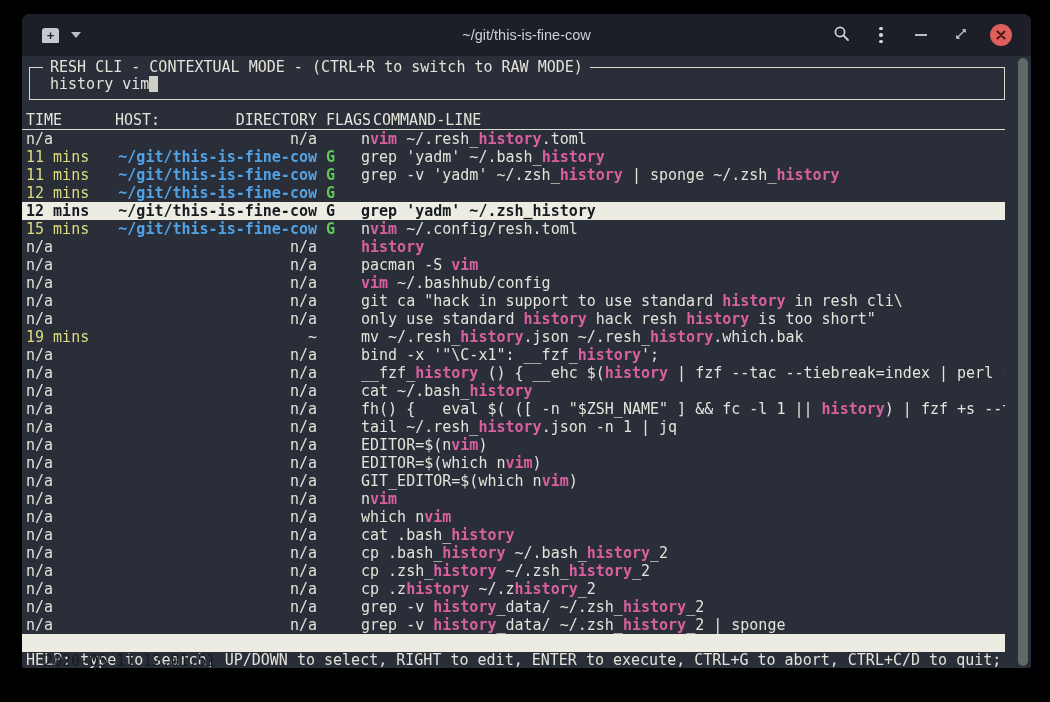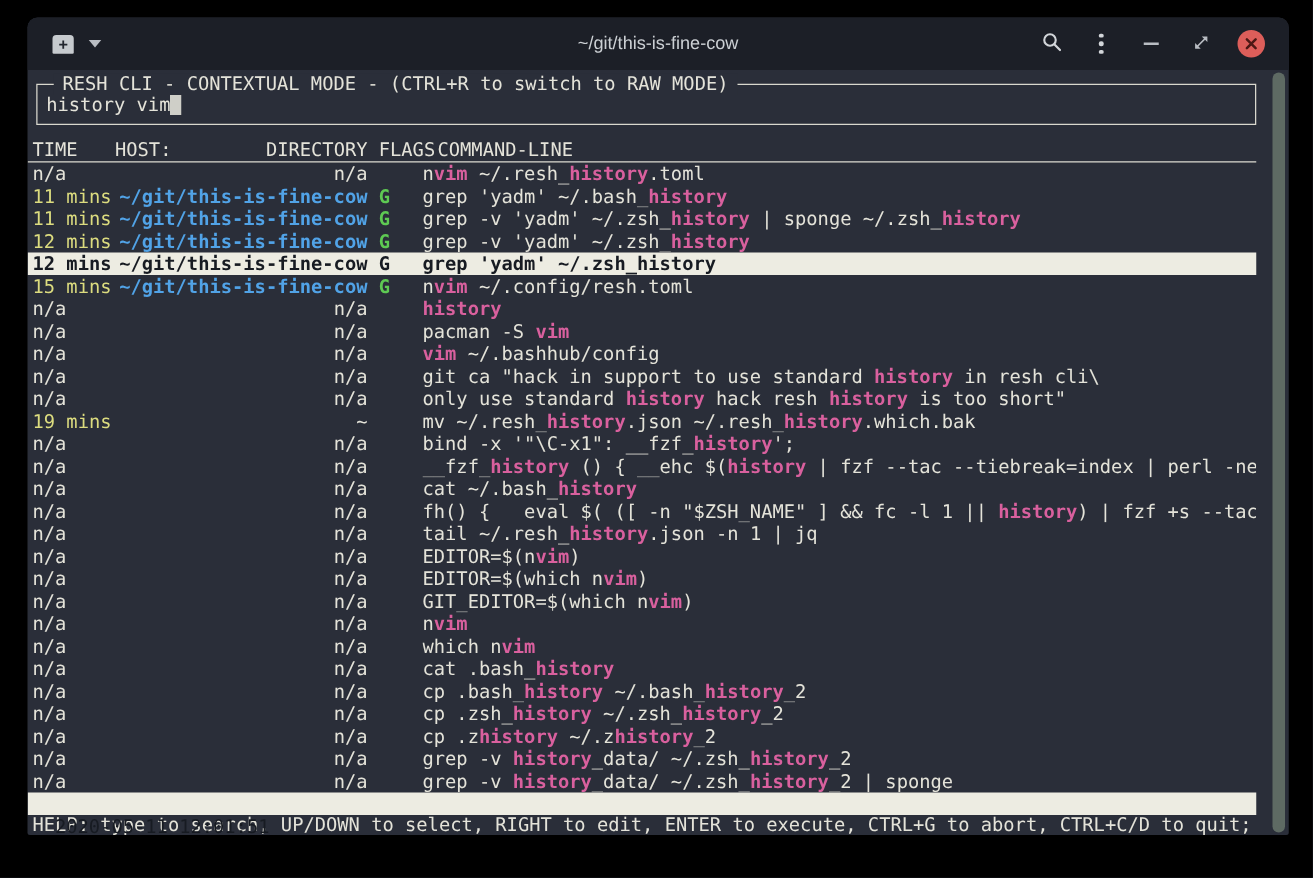--- a/index.html
+++ b/index.html
@@ -31,29 +31,29 @@
   .kebab{display:flex;flex-direction:column;gap:3px;align-items:center}
   .kebab i{width:3.5px;height:3.5px;border-radius:50%;background:#d2d5d9}
   .min-glyph{width:12px;height:2px;background:#b9bdc3}
   .close-circle{width:22px;height:22px;border-radius:50%;background:var(--close-red);
     display:flex;align-items:center;justify-content:center}
 
   
   .terminal{position:relative;height:612px;overflow:hidden}
 
   .searchbox{position:relative;margin:11px 26px 0 7px;height:33px;border:1px solid #d9d8ce;
-    display:flex;align-items:center;padding-left:7px;white-space:pre}
+    display:flex;align-items:center;padding-left:20px;white-space:pre}
   .searchbox-legend{position:absolute;top:-9px;left:13px;background:var(--terminal-bg);padding:0 7px;line-height:17px}
   .cursor{display:inline-block;width:9px;height:16px;background:#cfcfc8;vertical-align:-3px}
 
   .table-area{margin-top:12px}
   .row{display:flex;width:983px;height:18px;line-height:18px;padding-left:4px;white-space:pre;overflow:hidden}
   .c-time{flex:none;width:66px;text-align:left;color:var(--time-yellow)}
   .c-time.is-na{color:var(--text)}
-  .c-dir{flex:none;width:202px;margin-left:0;text-align:right}
+  .c-dir{flex:none;width:202px;margin-left:23px;text-align:right}
   .c-dir.is-path{color:var(--dir-blue);font-weight:bold}
   .c-flag{flex:none;width:9px;margin-left:9px;color:var(--flag-green);font-weight:bold}
   .c-cmd{flex:1;margin-left:26px;overflow:hidden}
   .m{color:var(--match-pink);font-weight:bold}
 
   .header{border-bottom:1px solid #dddcd2;height:18px;line-height:17px}
   .hdr-dir{display:flex;justify-content:space-between;text-align:left;color:var(--text);font-weight:normal}
   .c-flaghdr{flex:none;width:47px;margin-left:9px}
   .c-cmdhdr{flex:none}
 
@@ -132,21 +132,21 @@
       <div class="row header">
         <span class="c-time" style="color:var(--text)">TIME</span>
         <span class="c-dir hdr-dir"><span>HOST:</span><span>DIRECTORY</span></span>
         <span class="c-flaghdr">FLAGS</span>
         <span class="c-cmdhdr">COMMAND-LINE</span>
       </div>
       <div id="rows">
           <div class="row"><span class="c-time is-na">n/a</span><span class="c-dir">n/a</span><span class="c-flag"></span><span class="c-cmd"><span>n</span><span class="m">vim</span><span> ~/.resh_</span><span class="m">history</span><span>.toml</span></span></div>
           <div class="row"><span class="c-time">11 mins</span><span class="c-dir is-path">~/git/this-is-fine-cow</span><span class="c-flag">G</span><span class="c-cmd"><span>grep 'yadm' ~/.bash_</span><span class="m">history</span></span></div>
           <div class="row"><span class="c-time">11 mins</span><span class="c-dir is-path">~/git/this-is-fine-cow</span><span class="c-flag">G</span><span class="c-cmd"><span>grep -v 'yadm' ~/.zsh_</span><span class="m">history</span><span> | sponge ~/.zsh_</span><span class="m">history</span></span></div>
-          <div class="row"><span class="c-time">12 mins</span><span class="c-dir is-path">~/git/this-is-fine-cow</span><span class="c-flag">G</span><span class="c-cmd"><span>grep -v 'yadm' ~/.zsh_</span><span class="m">history</span></span></div>
+          <div class="row"><span class="c-time">12 mins</span><span class="c-dir is-path">~/git/this-is-fine-cow</span><span class="c-flag">G</span></div>
           <div class="row sel"><span class="c-time">12 mins</span><span class="c-dir is-path">~/git/this-is-fine-cow</span><span class="c-flag">G</span><span class="c-cmd"><span>grep 'yadm' ~/.zsh_</span><span class="m">history</span></span></div>
           <div class="row"><span class="c-time">15 mins</span><span class="c-dir is-path">~/git/this-is-fine-cow</span><span class="c-flag">G</span><span class="c-cmd"><span>n</span><span class="m">vim</span><span> ~/.config/resh.toml</span></span></div>
           <div class="row"><span class="c-time is-na">n/a</span><span class="c-dir">n/a</span><span class="c-flag"></span><span class="c-cmd"><span class="m">history</span></span></div>
           <div class="row"><span class="c-time is-na">n/a</span><span class="c-dir">n/a</span><span class="c-flag"></span><span class="c-cmd"><span>pacman -S </span><span class="m">vim</span></span></div>
           <div class="row"><span class="c-time is-na">n/a</span><span class="c-dir">n/a</span><span class="c-flag"></span><span class="c-cmd"><span class="m">vim</span><span> ~/.bashhub/config</span></span></div>
           <div class="row"><span class="c-time is-na">n/a</span><span class="c-dir">n/a</span><span class="c-flag"></span><span class="c-cmd"><span>git ca "hack in support to use standard </span><span class="m">history</span><span> in resh cli\</span></span></div>
           <div class="row"><span class="c-time is-na">n/a</span><span class="c-dir">n/a</span><span class="c-flag"></span><span class="c-cmd"><span>only use standard </span><span class="m">history</span><span> hack resh </span><span class="m">history</span><span> is too short"</span></span></div>
           <div class="row"><span class="c-time">19 mins</span><span class="c-dir">~</span><span class="c-flag"></span><span class="c-cmd"><span>mv ~/.resh_</span><span class="m">history</span><span>.json ~/.resh_</span><span class="m">history</span><span>.which.bak</span></span></div>
           <div class="row"><span class="c-time is-na">n/a</span><span class="c-dir">n/a</span><span class="c-flag"></span><span class="c-cmd"><span>bind -x '"\C-x1": __fzf_</span><span class="m">history</span><span>';</span></span></div>
           <div class="row"><span class="c-time is-na">n/a</span><span class="c-dir">n/a</span><span class="c-flag"></span><span class="c-cmd"><span>__fzf_</span><span class="m">history</span><span> () { __ehc $(</span><span class="m">history</span><span> | fzf --tac --tiebreak=index | perl -ne</span></span></div>

